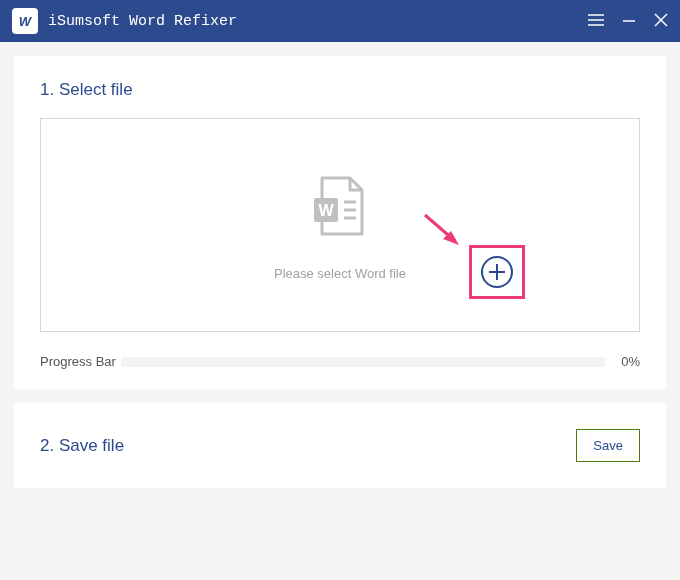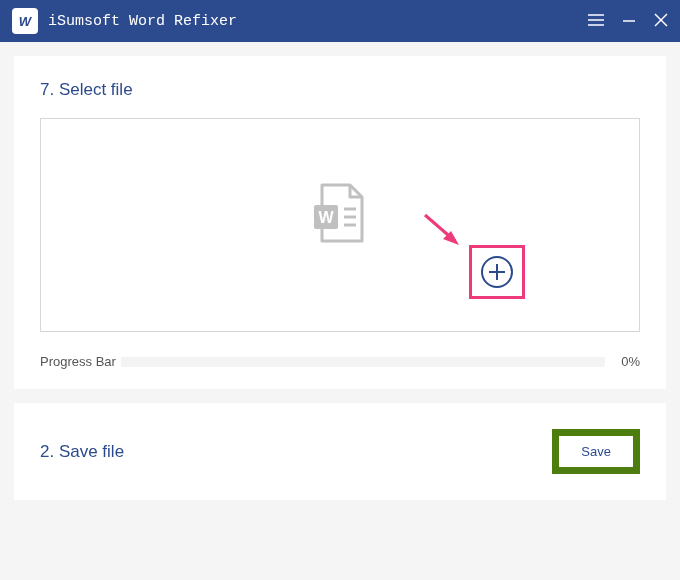--- a/index.html
+++ b/index.html
@@ -147,25 +147,25 @@
       text-align: right;
     }
     .panel2 {
       background: #ffffff;
       padding: 26px 26px 26px 26px;
       display: flex;
       align-items: center;
       justify-content: space-between;
     }
     .save-button {
-      border: 7px solid #4d7c0f;
+      border: 1px solid #4d7c0f;
       background: #ffffff;
       color: #2c4a8e;
       font-size: 13px;
-      padding: 8px 22px;
+      padding: 8px 16px;
       cursor: pointer;
     }
   </style>
 </head>
 <body>
 
 <div class="titlebar">
   <div class="app-icon">
     <span class="app-icon-inner">W</span>
   </div>
@@ -188,34 +188,35 @@
         <line x1="1" y1="1" x2="13" y2="13" stroke="#ffffff" stroke-width="1.5"></line>
         <line x1="13" y1="1" x2="1" y2="13" stroke="#ffffff" stroke-width="1.5"></line>
       </svg>
     </span>
   </div>
 </div>
 
 <div class="content">
 
   <div class="panel">
-    <h2 class="step-heading">7. Select file</h2>
+    <h2 class="step-heading">1. Select file</h2>
 
     <div class="dropzone">
       <div class="word-icon">
         <svg width="72" height="72" viewBox="0 0 72 72">
           <path d="M 18 8 L 46 8 L 58 20 L 58 64 L 18 64 Z" fill="none" stroke="#c0c0c0" stroke-width="3" stroke-linejoin="round"></path>
           <path d="M 46 8 L 46 20 L 58 20" fill="none" stroke="#c0c0c0" stroke-width="3" stroke-linejoin="round"></path>
           <rect x="10" y="28" width="24" height="24" rx="2" fill="#c0c0c0"></rect>
           <text x="22" y="46" text-anchor="middle" fill="#ffffff" font-size="16" font-weight="bold" font-family="Arial">W</text>
           <line x1="40" y1="32" x2="52" y2="32" stroke="#c0c0c0" stroke-width="3"></line>
           <line x1="40" y1="40" x2="52" y2="40" stroke="#c0c0c0" stroke-width="3"></line>
           <line x1="40" y1="48" x2="52" y2="48" stroke="#c0c0c0" stroke-width="3"></line>
         </svg>
       </div>
+      <div class="prompt-text">Please select Word file</div>
 
       <svg class="arrow-svg" width="44" height="40" viewBox="0 0 44 40">
         <line x1="4" y1="4" x2="34" y2="30" stroke="#ec3a7a" stroke-width="3"></line>
         <polygon points="38,34 22,28 30,20" fill="#ec3a7a"></polygon>
       </svg>
 
       <div class="add-button-highlight">
         <div class="add-button"></div>
       </div>
     </div>

